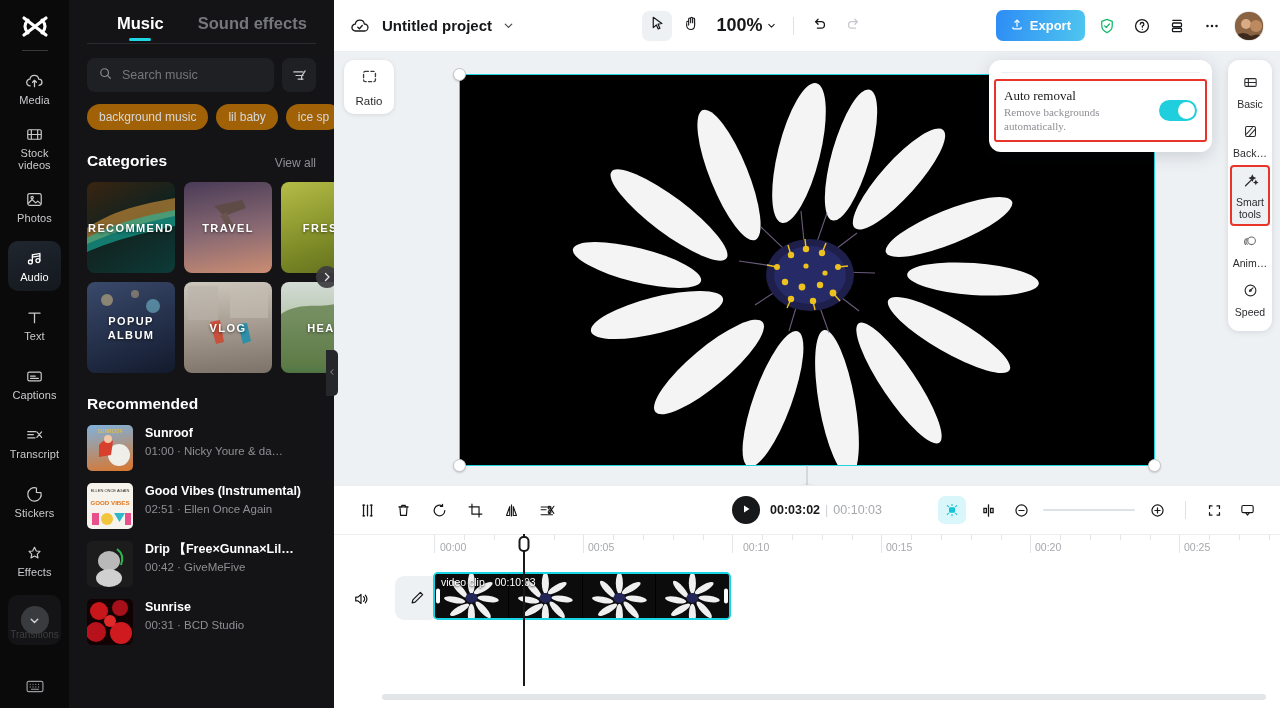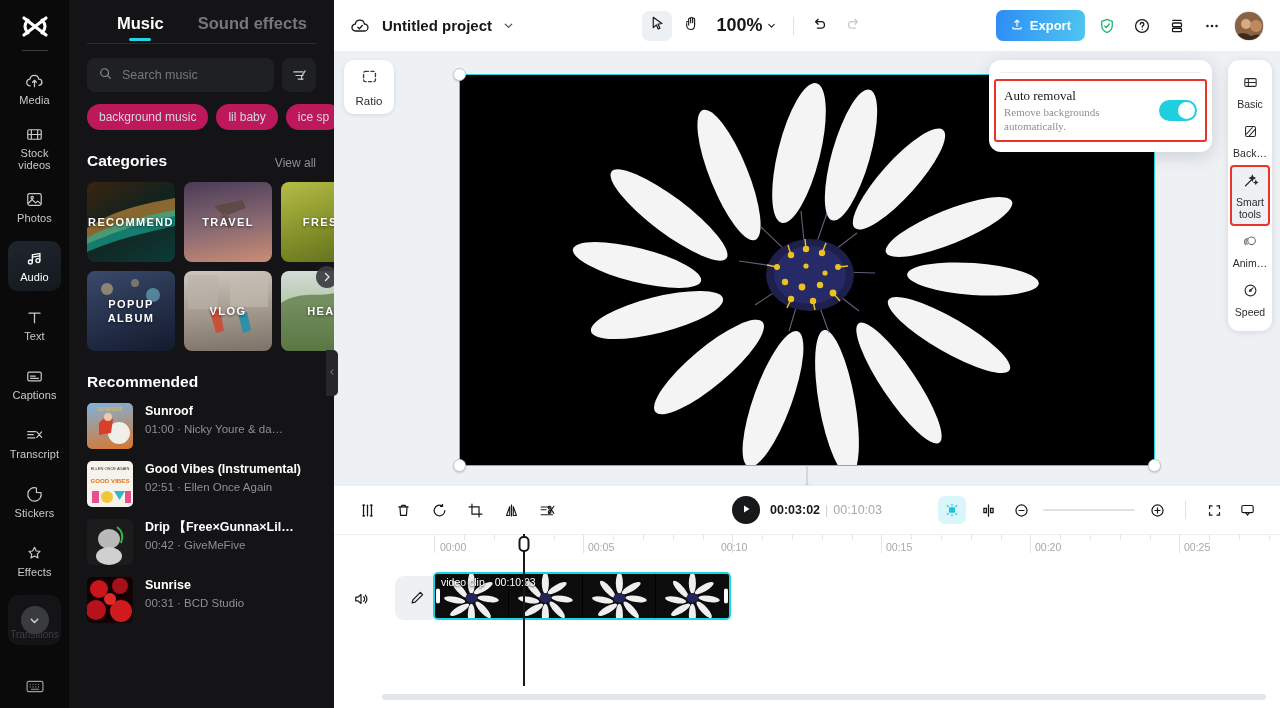--- a/index.html
+++ b/index.html
@@ -61,32 +61,32 @@
     background: transparent; border: 0; outline: 0; color: #e8e8ea;
     font-size: 12.5px; font-family: "Liberation Sans", sans-serif; width: 100%;
   }
   .search-box input::placeholder { color: #76777a; }
   .filter-btn {
     width: 34px; height: 34px; background: #1f2023; border-radius: 8px;
     display:flex; align-items:center; justify-content:center; cursor:pointer; color:#c9cacc;
   }
   .chips { display:flex; gap: 8px; padding: 12px 0 0 18px; overflow: hidden; }
   .chip {
-    background: #be185d; color: #d6d7d9; font-size: 12px; height: 26px;
+    background: #a16207; color: #d6d7d9; font-size: 12px; height: 26px;
     border-radius: 13px; display:flex; align-items:center; padding: 0 12px;
     white-space: nowrap; cursor: pointer;
   }
   .sec-head { display:flex; align-items:flex-end; justify-content:space-between; padding: 22px 18px 0; }
   .sec-title { font-size: 15.5px; font-weight: bold; color: #ffffff; }
   .sec-more { font-size: 12px; color: #8e8f92; cursor:pointer; }
   .cat-grid {
     display: grid; grid-template-columns: repeat(3, 88px); gap: 9px;
     padding: 12px 0 0 18px; position: relative;
   }
-  .cat { width: 88px; height: 80px; border-radius: 8px; position: relative; overflow: hidden; cursor:pointer; }
+  .cat { width: 88px; height: 91px; border-radius: 8px; position: relative; overflow: hidden; cursor:pointer; }
   .cat-label {
     position:absolute; left: 0; right:0; top: 50%; transform: translateY(-50%);
     text-align:center; color:#fff; font-size: 11px; font-weight: bold; letter-spacing: 1.4px;
     text-shadow: 0 1px 3px rgba(0,0,0,.6); line-height: 14px;
   }
   .cat-arrow {
     position:absolute; right: -4px; top: 96px; width: 22px; height: 22px; border-radius:50%;
     background: rgba(60,60,64,.92); display:flex; align-items:center; justify-content:center;
     color:#e6e7e9; z-index: 5; cursor:pointer;
   }
@@ -910,21 +910,21 @@
         <div class="tick-minor" style="left:220px;"></div>
 
         <div class="tick-major" style="left:249px;"></div>
         <div class="tick-label" style="left:249px;">00:05</div>
         <div class="tick-minor" style="left:279px;"></div>
         <div class="tick-minor" style="left:309px;"></div>
         <div class="tick-minor" style="left:339px;"></div>
         <div class="tick-minor" style="left:369px;"></div>
 
         <div class="tick-major" style="left:398px;"></div>
-        <div class="tick-label" style="left:382px;">00:10</div>
+        <div class="tick-label" style="left:404px;">00:10</div>
         <div class="tick-minor" style="left:428px;"></div>
         <div class="tick-minor" style="left:458px;"></div>
         <div class="tick-minor" style="left:488px;"></div>
         <div class="tick-minor" style="left:518px;"></div>
 
         <div class="tick-major" style="left:547px;"></div>
         <div class="tick-label" style="left:547px;">00:15</div>
         <div class="tick-minor" style="left:577px;"></div>
         <div class="tick-minor" style="left:607px;"></div>
         <div class="tick-minor" style="left:637px;"></div>

